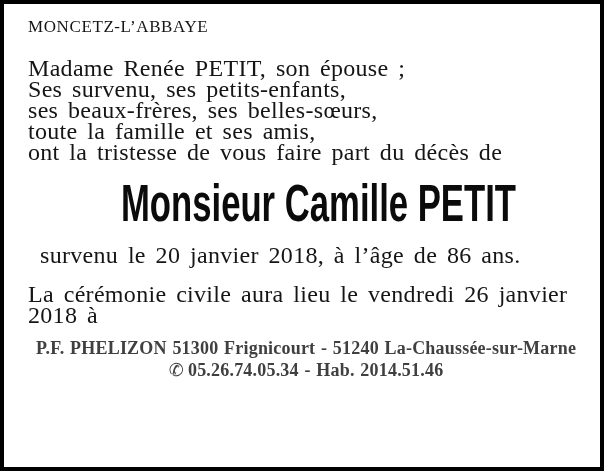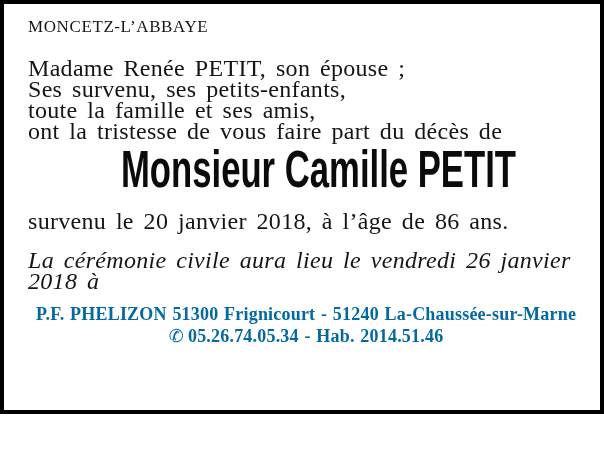--- a/index.html
+++ b/index.html
@@ -1,19 +1,19 @@
 <!DOCTYPE html>
 <html><head>
 <meta charset="utf-8">
 <style>
   html, body { margin: 0; padding: 0; background: #ffffff; }
   .page {
     position: relative;
     width: 604px;
-    height: 414px;
+    height: 471px;
     box-sizing: border-box;
     background: #ffffff;
     border: 4px solid #000000;
     font-family: "Liberation Serif", serif;
     color: #151515;
     padding: 12px 16px 0 24px;
     overflow: hidden;
   }
   .commune {
     font-size: 17px;
@@ -22,66 +22,67 @@
     word-spacing: 2px;
   }
   .body-text {
     font-size: 24px;
     line-height: 21px;
     letter-spacing: 0.3px;
     word-spacing: 3.5px;
   }
   .family { margin-top: 21px; }
   .title-wrap {
-    margin-top: 6px;
+    margin-top: 19px;
     text-align: right;
     line-height: 44px;
     height: 44px;
     white-space: nowrap;
   }
   .deceased-name {
     display: inline-block;
     font-family: "Liberation Sans", sans-serif;
     font-weight: bold;
     font-size: 51px;
     letter-spacing: 0px;
     transform: scaleX(0.68);
     transform-origin: 50% 50%;
     color: #0b0b0b;
   }
-  .death-line { margin-top: 19px; }
-  .ceremony { margin-top: 18px; font-style: italic; }
+  .death-line { margin-top: 19px; margin-left: 12px; }
+  .ceremony { margin-top: 18px; }
   .repose { margin-top: 10px; }
   .footer {
     margin-top: 12px;
     text-align: center;
     font-weight: bold;
     font-size: 18px;
     line-height: 21px;
     letter-spacing: 0.2px;
     word-spacing: 1px;
-    color: #0369a1;
+    color: #404040;
   }
   .phone-icon {
     font-family: "DejaVu Sans", sans-serif;
     font-weight: normal;
     font-size: 18px;
     margin-right: 4px;
   }
 </style>
 </head>
 <body>
 
 <div class="page">
 
   <div class="commune">MONCETZ-L’ABBAYE</div>
 
   <div class="family body-text">
     <div>Madame Renée PETIT, son épouse ;</div>
     <div>Ses survenu, ses petits-enfants,</div>
+    <div>ses beaux-frères, ses belles-sœurs,</div>
     <div>toute la famille et ses amis,</div>
     <div>ont la tristesse de vous faire part du décès de</div>
   </div>
 
   <div class="title-wrap">
     <span class="deceased-name">Monsieur Camille PETIT</span>
   </div>
 
   <div class="death-line body-text">survenu le 20 janvier 2018, à l’âge de 86 ans.</div>
 

